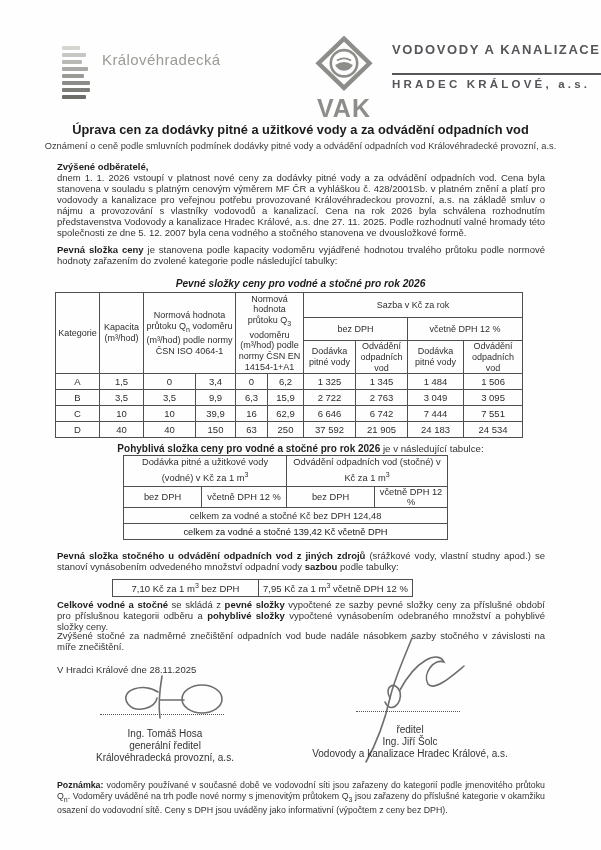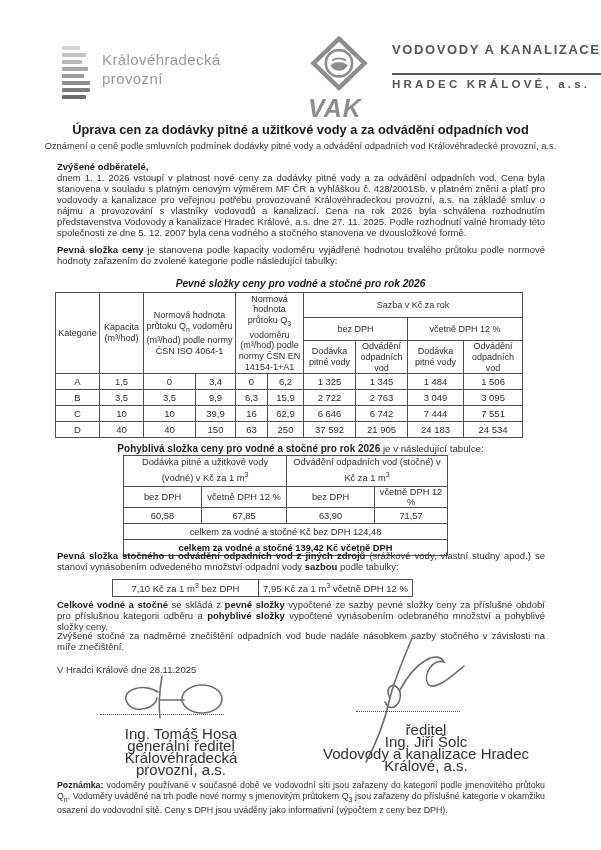--- a/index.html
+++ b/index.html
@@ -6,21 +6,21 @@
   .page{
     position:relative;width:601px;height:850px;background:#fefefe;
     font-family:"Liberation Sans","DejaVu Sans",sans-serif;color:#333;overflow:hidden;
   }
   
   .khp-logo{position:absolute;left:62px;top:44px;display:flex;gap:12px;}
   .bars{display:flex;flex-direction:column;gap:3px;padding-top:2px;}
   .bars span{display:block;height:4px;border-radius:1px;}
   .khp-text{color:#9a9a96;font-size:15px;line-height:19px;letter-spacing:.4px;padding-top:6px;}
   .vak-logo{position:absolute;left:308px;top:36px;display:flex;}
-  .vak-mark{width:72px;text-align:left;font-style:italic;}
+  .vak-mark{width:72px;text-align:center;}
   .vak-acronym{font-size:25px;color:#8d8d89;letter-spacing:1px;font-weight:600;margin-top:-4px;}
   .vak-names{padding-left:12px;padding-top:6px;color:#55555a;}
   .vak-name1{font-size:13px;font-weight:bold;letter-spacing:1.6px;border-bottom:2px solid #55555a;padding-bottom:16px;white-space:nowrap;}
   .vak-name2{font-size:11.5px;font-weight:bold;letter-spacing:3.2px;margin-top:3px;white-space:nowrap;}
   
   .doc-title{position:absolute;left:0;top:122px;width:100%;text-align:center;font-size:12.8px;font-weight:bold;color:#1c1c1c;}
   .doc-subtitle{position:absolute;left:0;top:141px;width:100%;text-align:center;font-size:9.3px;color:#3a3a3a;}
   
   .para,.salutation,.dateline,.note{position:absolute;left:57px;width:488px;margin:0;font-size:9.5px;line-height:10.9px;text-align:justify;color:#333;}
   .salutation{top:162px;font-weight:bold;color:#222;}
@@ -42,25 +42,25 @@
   .t1 .hd{font-size:9px;line-height:10.8px;}
   .t1 tr.r1 td{height:24px;}
   .t1 tr.r2 td{height:22px;}
   .t1 tr.r3 td{height:32px;}
   .t1 tr.data td{height:15px;}
   .t2-caption{position:absolute;left:0;top:443px;width:100%;text-align:center;font-size:9.7px;}
   .t2-caption b{font-size:10px;}
   .t2{left:123px;top:455px;width:324px;font-size:9.3px;}
   .t2 tr.hrow td{height:30px;line-height:11.5px;}
   .t2 tr.srow td{height:15px;}
-  .t2 .total-bold{font-weight:bold;color:#161616;}
+  .t2 .total-bold{font-weight:normal;color:#161616;}
   .t3{left:112px;top:579px;width:300px;font-size:9.5px;}
   .t3 td{height:16px;}
   
-  .sig-block{position:absolute;text-align:center;font-size:15px;line-height:12px;color:#333;margin-left:16px;}
+  .sig-block{position:absolute;text-align:center;font-size:10px;line-height:12px;color:#333;}
   .sig-left{left:95px;top:728px;width:140px;}
   .sig-right{left:300px;top:724px;width:220px;}
   .dotline{position:absolute;border-bottom:1.6px dotted #555;}
   .dot-left{left:100px;top:714px;width:124px;}
   .dot-right{left:356px;top:711px;width:104px;}
   .scribble{position:absolute;}
   .scr-left{left:100px;top:672px;}
   .scr-right{left:330px;top:632px;}
   .scribble path,.scribble ellipse{fill:none;stroke:#6e6e6e;stroke-width:1.6;stroke-linecap:round;}
 </style>
@@ -75,21 +75,20 @@
       <span style="width:24px;background:#c6c6c2;"></span>
       <span style="width:20px;background:#b8b8b4;"></span>
       <span style="width:26px;background:#a9a9a5;"></span>
       <span style="width:22px;background:#9a9a96;"></span>
       <span style="width:28px;background:#8b8b87;"></span>
       <span style="width:28px;background:#7c7c78;"></span>
       <span style="width:24px;background:#6d6d69;"></span>
     </div>
     <div class="khp-text">
       <div>Královéhradecká</div>
-      <div>provozní</div>
     </div>
   </div>
 
   <div class="vak-logo">
     <div class="vak-mark">
       <svg width="62" height="58" viewBox="0 0 70 66">
         <polygon points="35,3 64,31 35,59 6,31" fill="none" stroke="#8d8d89" stroke-width="5"></polygon>
         <circle cx="35" cy="31" r="15" fill="none" stroke="#8d8d89" stroke-width="3"></circle>
         <path d="M25 33 A11 11 0 0 0 45 33 Q35 26 25 33 Z" fill="#8d8d89"></path>
         <path d="M27 28 Q35 23 43 28" fill="none" stroke="#8d8d89" stroke-width="2"></path>
@@ -205,26 +204,20 @@
       <td colspan="2"><span>Dodávka pitné a užitkové vody (vodné) v Kč za 1 m</span><sup>3</sup></td>
       <td colspan="2"><span>Odvádění odpadních vod (stočné) v Kč za 1 m</span><sup>3</sup></td>
     </tr>
     <tr class="srow">
       <td>bez DPH</td>
       <td>včetně DPH 12 %</td>
       <td>bez DPH</td>
       <td>včetně DPH 12 %</td>
     </tr>
     <tr class="srow">
-      <td>60,58</td>
-      <td>67,85</td>
-      <td>63,90</td>
-      <td>71,57</td>
-    </tr>
-    <tr class="srow">
       <td colspan="4">celkem za vodné a stočné Kč bez DPH 124,48</td>
     </tr>
     <tr class="srow">
       <td colspan="4" class="total-bold">celkem za vodné a stočné 139,42 Kč včetně DPH</td>
     </tr>
   </tbody>
     </table>
 
   <p class="para p3"><b>Pevná složka stočného u odvádění odpadních vod z jiných zdrojů</b><span> (srážkové vody, vlastní studny apod.) se stanoví vynásobením odvedeného množství odpadní vody </span><b>sazbou</b><span> podle tabulky:</span></p>
   <table class="t3">

